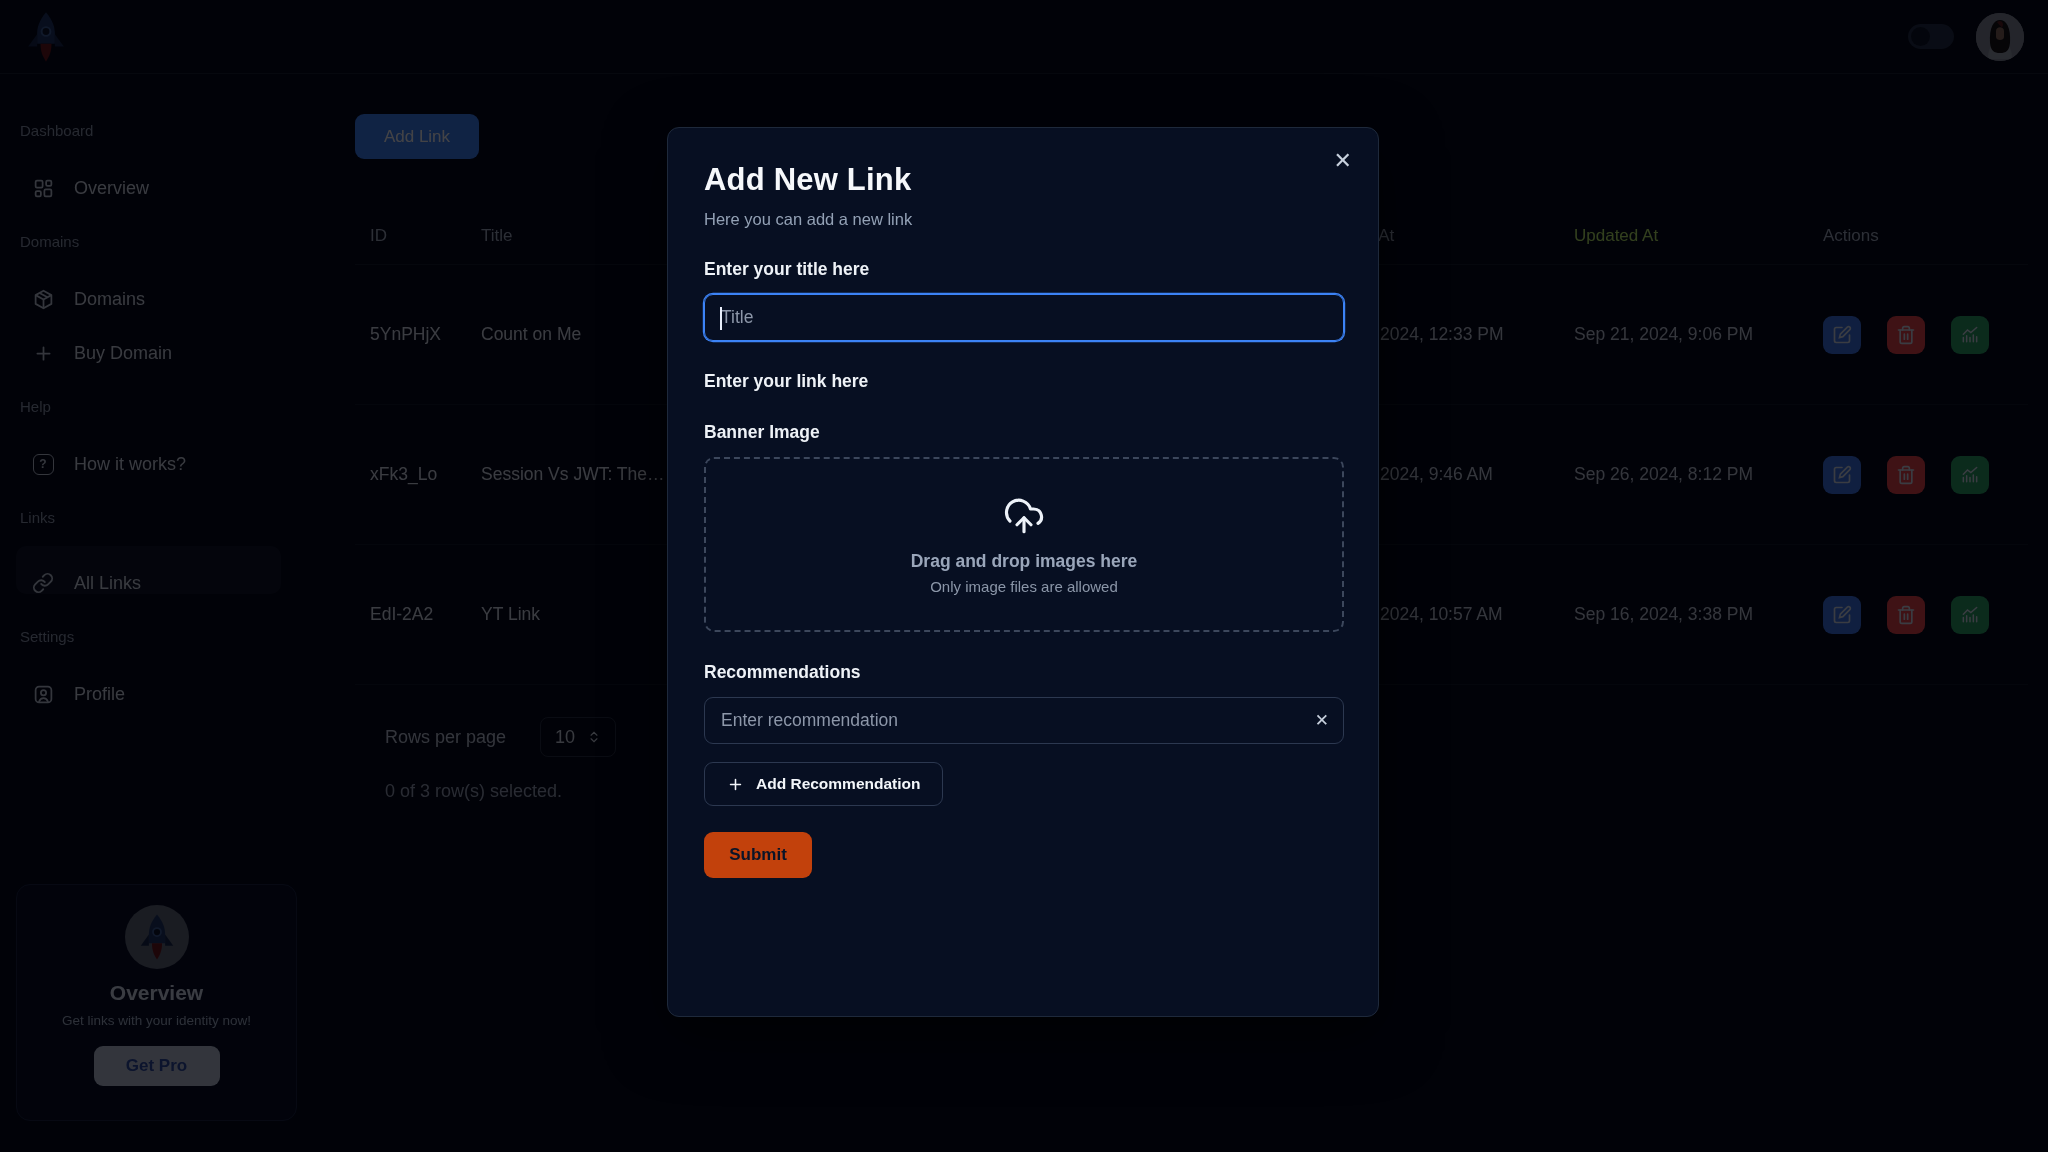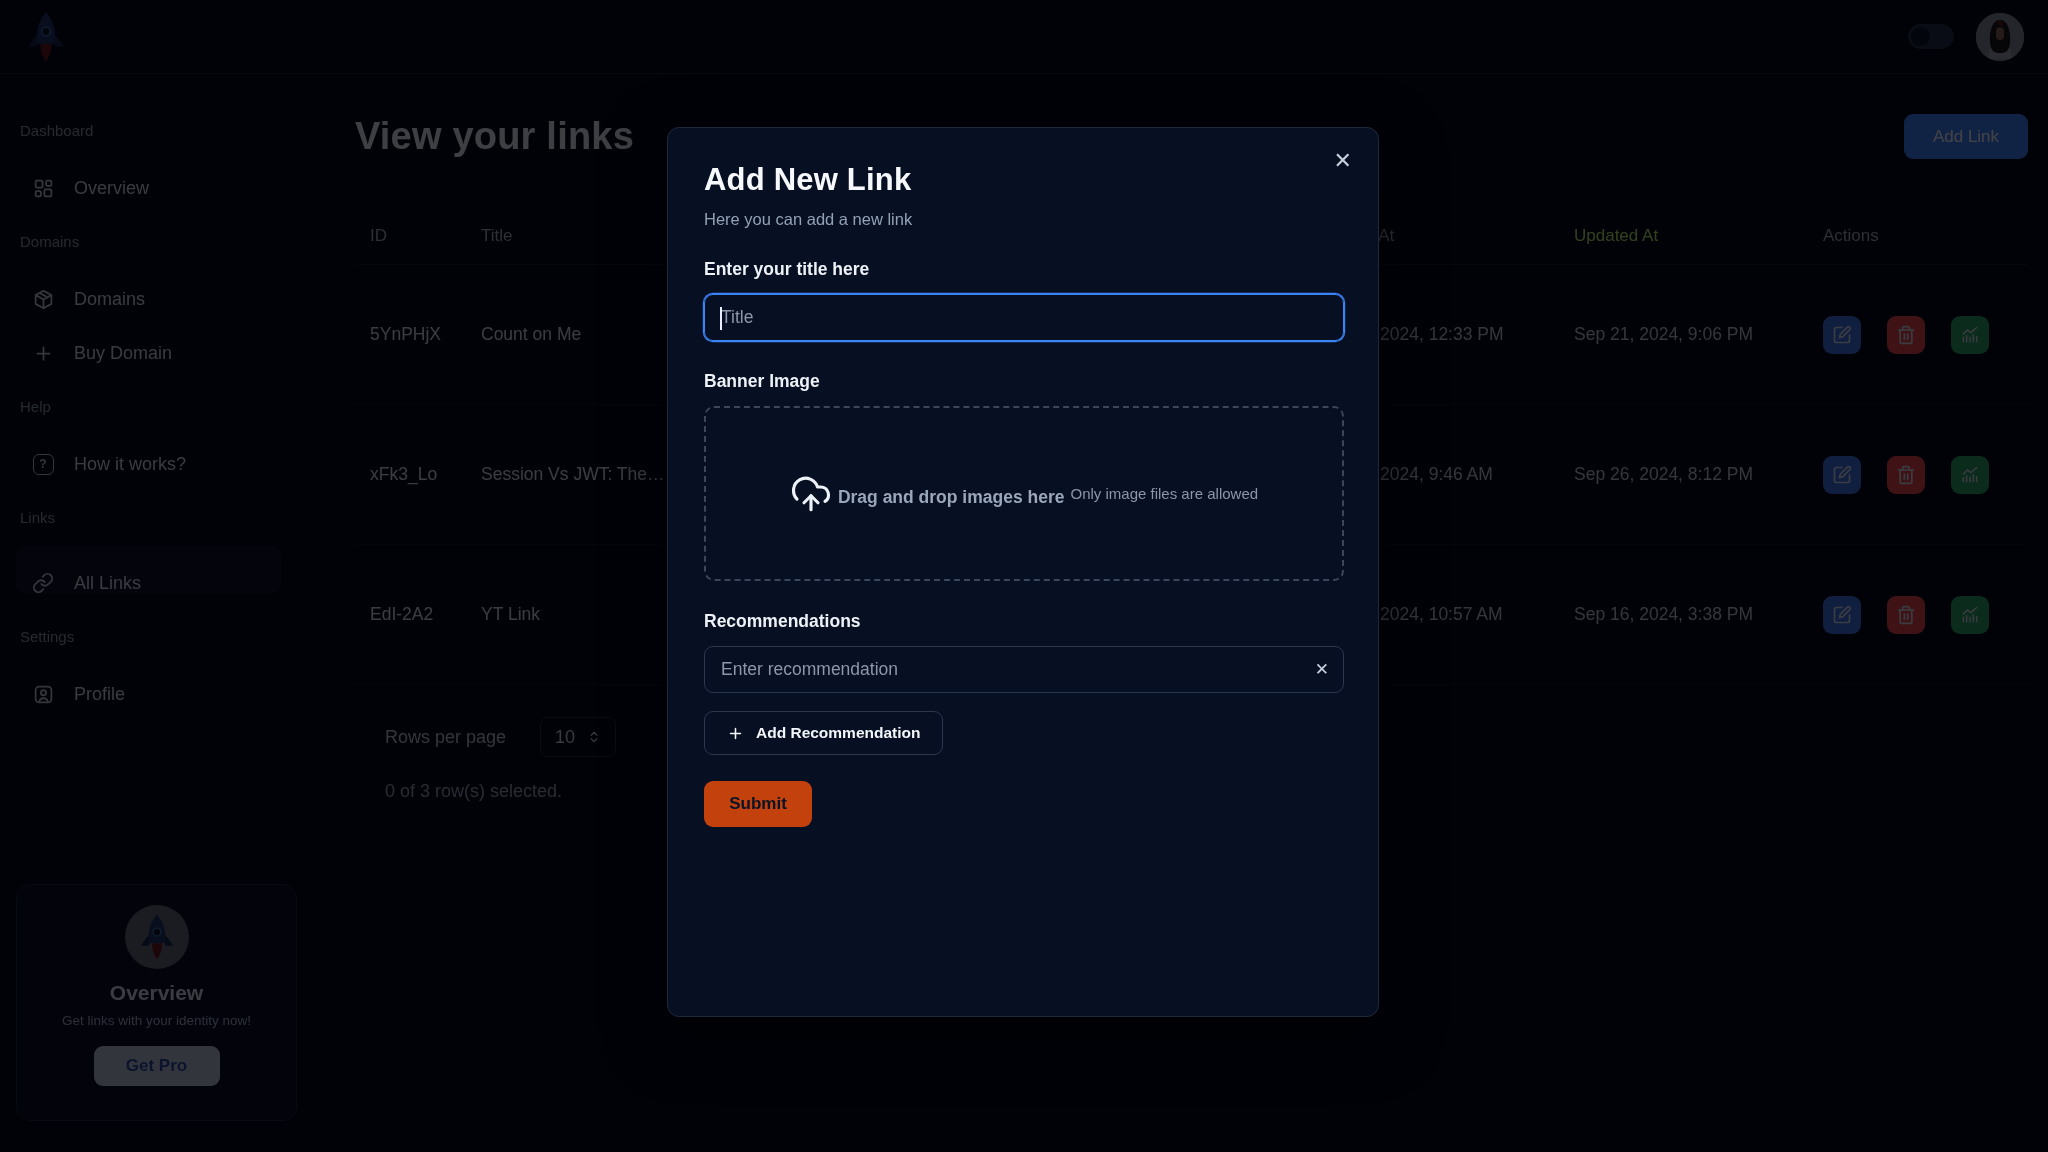--- a/index.html
+++ b/index.html
@@ -79,21 +79,21 @@
   .modal-title { font-size:31px; font-weight:800; color:#f6f8fb; letter-spacing:.2px; }
   .modal-sub { margin-top:12px; font-size:16.5px; color:#93a1b5; }
   .f-label { margin-top:30px; margin-bottom:14px; font-size:17.5px; font-weight:700; color:#eef2f7; }
   .f-input { position:relative; width:640px; height:47px; border:1px solid #2c3850; border-radius:9px;
              background:transparent; display:flex; align-items:center; padding:0 16px;
              color:#e7ecf4; font-size:17.5px; }
   .f-input .ph { color:#8d97a9; }
   .f-input.focused { border-color:#3c83f6; box-shadow:0 0 0 1.2px #3c83f6; }
   .caret { position:absolute; left:15px; top:12px; width:1.5px; height:23px; background:#e8eefa; }
   .dropzone { width:640px; height:175px; border:2px dashed #3c475c; border-radius:10px;
-              display:flex; flex-direction:row; align-items:center; justify-content:center; gap:6px; cursor:pointer; }
+              display:flex; flex-direction:column; align-items:center; justify-content:center; gap:6px; cursor:pointer; }
   .dz-line1 { margin-top:8px; font-size:17.5px; font-weight:600; color:#9aa6ba; }
   .dz-line2 { font-size:15px; color:#8b96a8; }
   .rec-x { position:absolute; right:14px; top:0; height:100%; display:flex; align-items:center;
            background:none; border:none; color:#c7d0dd; font-size:17px; cursor:pointer; }
   .add-rec-btn { margin-top:18px; height:44px; padding:0 22px; display:inline-flex; align-items:center; gap:12px;
                  background:transparent; border:1px solid #2c3850; border-radius:9px; color:#f3f6fa;
                  font-size:15.5px; font-weight:700; cursor:pointer; font-family:"Liberation Sans", sans-serif; }
   .submit-btn { margin-top:26px; width:108px; height:46px; background:#c2410c; color:#0a1428; border:none;
                 border-radius:9px; font-size:17px; font-weight:700; cursor:pointer;
                 font-family:"Liberation Sans", sans-serif; display:block; }
@@ -218,21 +218,20 @@
       </svg>
     </div>
     <div class="promo-title">Overview</div>
     <div class="promo-tagline">Get links with your identity now!</div>
     <button class="promo-btn">Get Pro</button>
   </div>
 </nav>
 
 <main class="main">
   <div class="page-head">
-    <h1 class="page-title">View your links</h1>
     <button class="add-link-btn">Add Link</button>
   </div>
 
   <div class="table">
     <div class="t-head">
       <div class="c-id">ID</div>
       <div class="c-title">Title</div>
       <div class="c-created">Created At</div>
       <div class="c-updated">Updated At</div>
       <div class="c-actions">Actions</div>
@@ -366,20 +365,21 @@
 
   <h2 class="modal-title">Add New Link</h2>
   <div class="modal-sub">Here you can add a new link</div>
 
   <div class="f-label">Enter your title here</div>
   <div class="f-input focused">
     <span class="caret"></span>
     <span class="ph">Title</span>
   </div>
 
+  <div class="f-label">Enter your link here</div>
 
   <div class="f-label">Banner Image</div>
   <div class="dropzone">
     <span>
       <svg width="42" height="42" viewBox="0 0 24 24" fill="none" stroke="#edf2f9" stroke-width="1.8" stroke-linecap="round" stroke-linejoin="round">
           <path d="M4 14.9A7 7 0 1 1 15.71 8h1.79a4.5 4.5 0 0 1 2.5 8.24"></path>
           <path d="M12 13v8"></path>
           <path d="m16 17-4-4-4 4"></path>
         </svg>
     </span>

